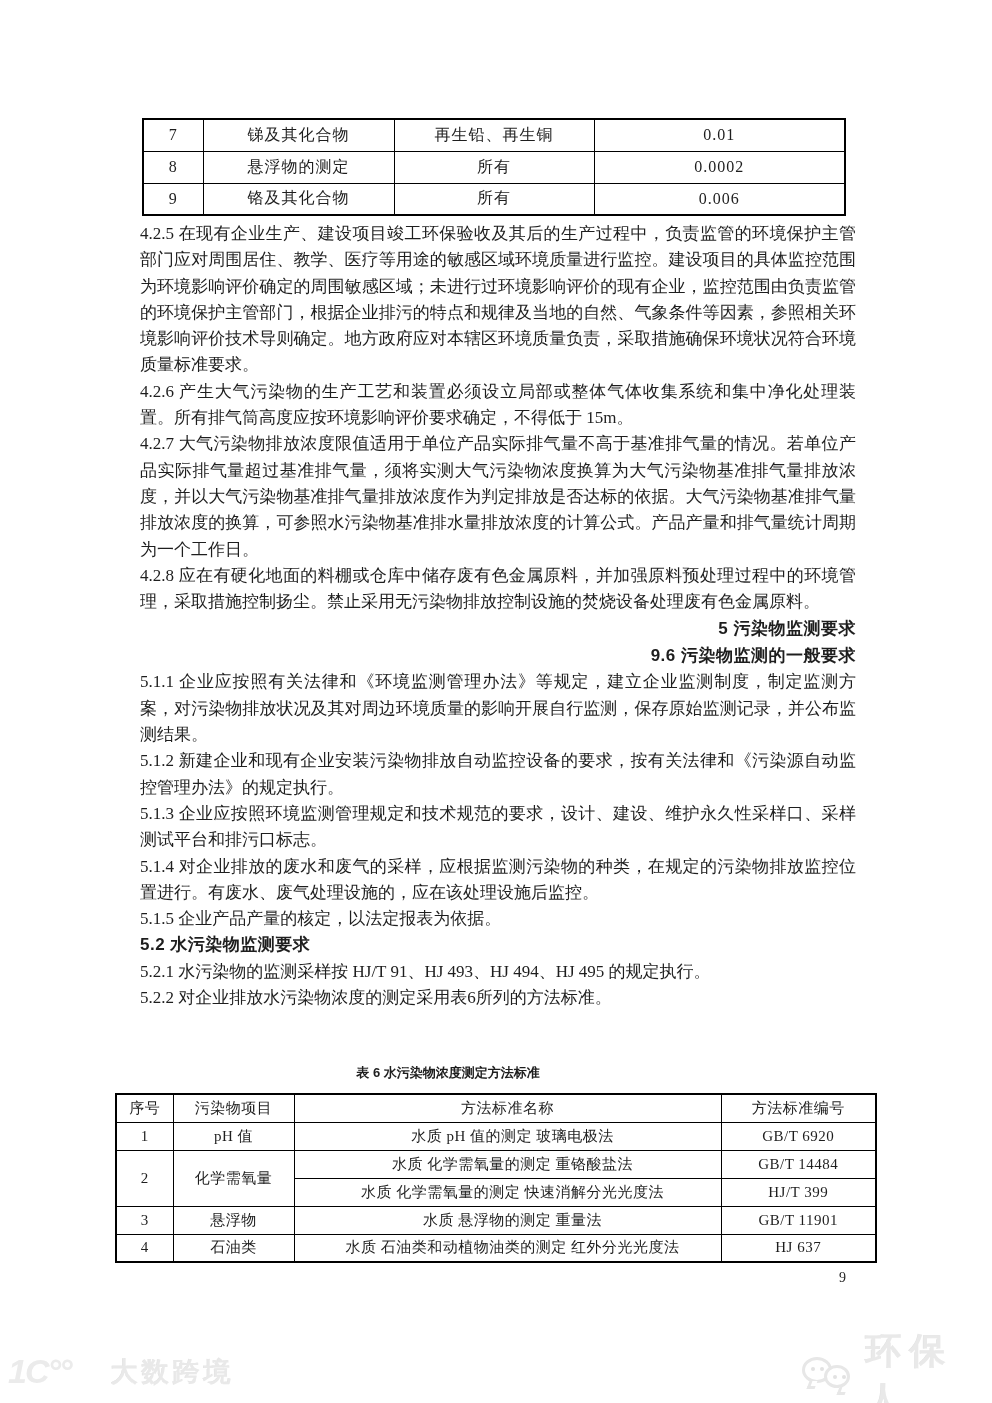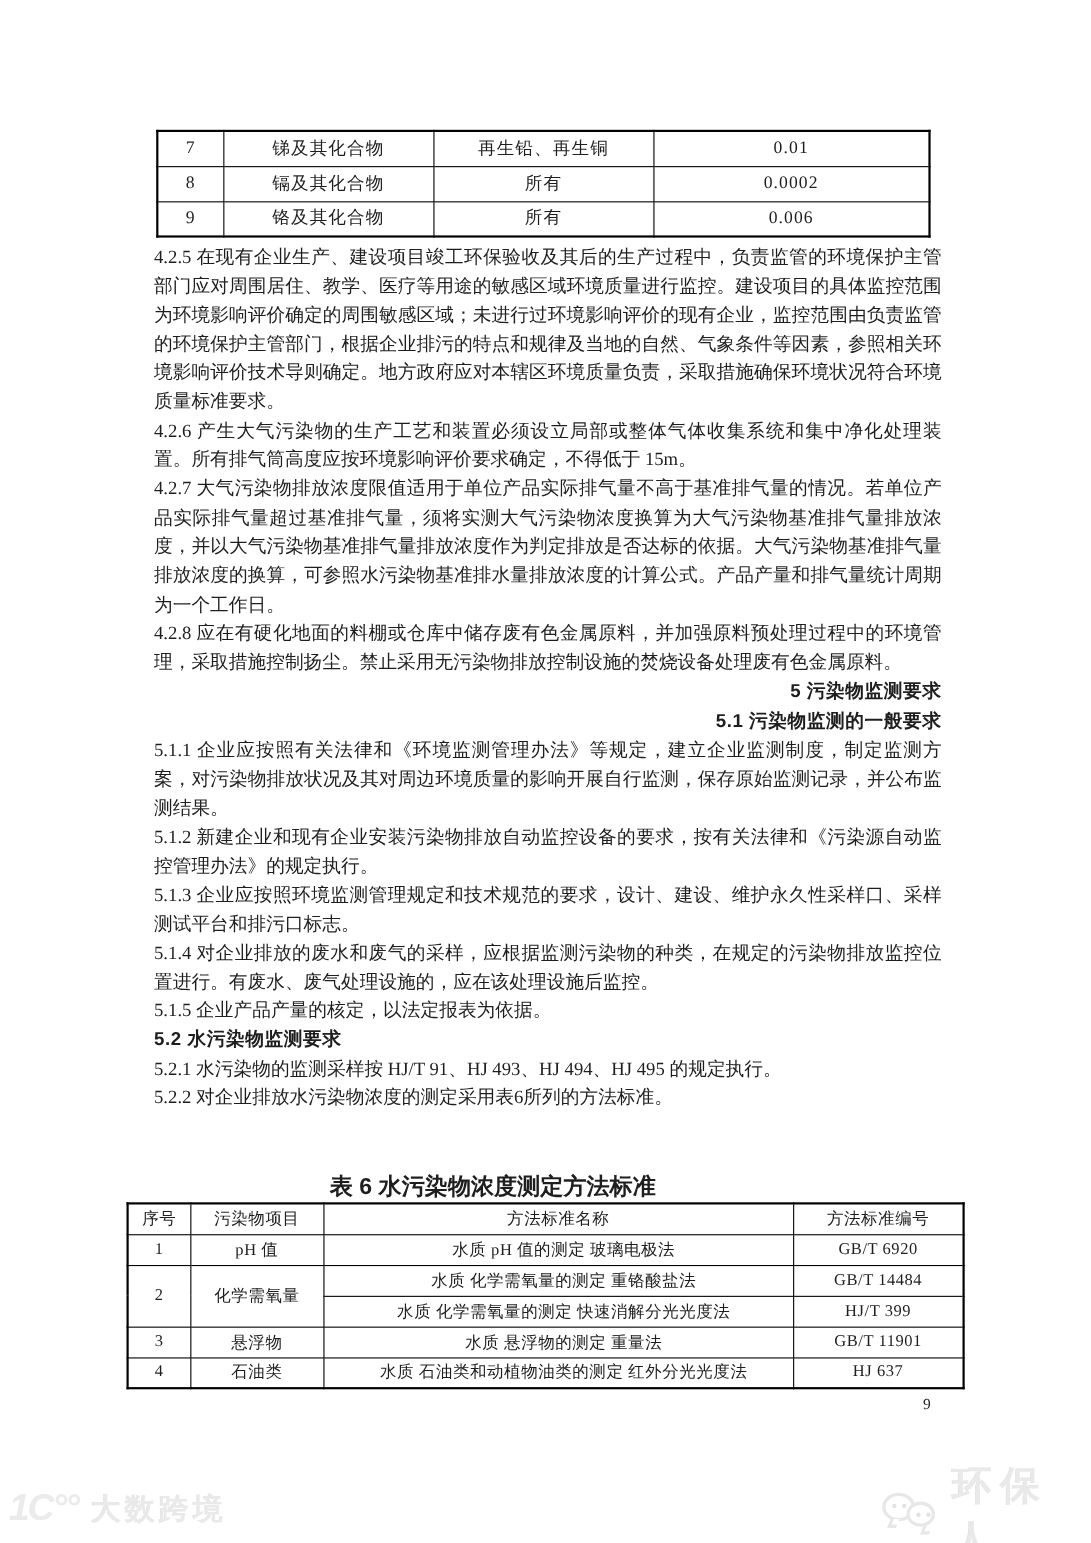--- a/index.html
+++ b/index.html
@@ -54,21 +54,21 @@
     font-weight:600;
     letter-spacing:0.5px;
   }
 
   
   .table6-title {
     position:absolute; left:0; top:1064px; width:896px;
     text-align:center;
     font-family:"Liberation Sans","DejaVu Sans",sans-serif;
     font-weight:600;
-    font-size:21px;
+    font-size:13px;
   }
   .table6 {
     position:absolute; left:115px; top:1093px;
     width:760px;
     border:2px solid #000;
     font-size:15px;
     table-layout:fixed;
   }
   .table6 td, .table6 th {
     border:1px solid #000;
@@ -112,20 +112,21 @@
     border-left:3px solid #e7e7e7; border-bottom:3px solid #e7e7e7;
     transform:skewX(-20deg);
   }
   .tail-big { left:6px; top:26px; }
   .tail-small { left:36px; top:32px; }
 
   .wm-left {
     position:absolute; left:8px; top:1352px;
     display:flex; align-items:center;
     font-family:"Liberation Sans","DejaVu Sans",sans-serif;
+    gap:28px;
   }
   .wm-left .logo-glyph {
     font-size:34px; font-weight:bold; font-style:italic; letter-spacing:-2px;
     color:#ebebeb; text-shadow:1px 1px 0 #ffffff;
   }
   .wm-left .wm-text {
     font-size:27px; font-weight:bold; letter-spacing:4px; margin-left:12px;
   }
 </style>
 </head>
@@ -142,40 +143,40 @@
     </colgroup>
     <tbody>
       <tr>
         <td>7</td>
         <td>锑及其化合物</td>
         <td>再生铅、再生铜</td>
         <td>0.01</td>
       </tr>
       <tr>
         <td>8</td>
-        <td>镉及其化合物</td>
+        <td>悬浮物的测定</td>
         <td>所有</td>
         <td>0.0002</td>
       </tr>
       <tr>
         <td>9</td>
         <td>铬及其化合物</td>
         <td>所有</td>
         <td>0.006</td>
       </tr>
     </tbody>
   </table>
 
   <div class="body-flow">
     <p>4.2.5 在现有企业生产、建设项目竣工环保验收及其后的生产过程中，负责监管的环境保护主管部门应对周围居住、教学、医疗等用途的敏感区域环境质量进行监控。建设项目的具体监控范围为环境影响评价确定的周围敏感区域；未进行过环境影响评价的现有企业，监控范围由负责监管的环境保护主管部门，根据企业排污的特点和规律及当地的自然、气象条件等因素，参照相关环境影响评价技术导则确定。地方政府应对本辖区环境质量负责，采取措施确保环境状况符合环境质量标准要求。</p>
     <p>4.2.6 产生大气污染物的生产工艺和装置必须设立局部或整体气体收集系统和集中净化处理装置。所有排气筒高度应按环境影响评价要求确定，不得低于 15m。</p>
     <p>4.2.7 大气污染物排放浓度限值适用于单位产品实际排气量不高于基准排气量的情况。若单位产品实际排气量超过基准排气量，须将实测大气污染物浓度换算为大气污染物基准排气量排放浓度，并以大气污染物基准排气量排放浓度作为判定排放是否达标的依据。大气污染物基准排气量排放浓度的换算，可参照水污染物基准排水量排放浓度的计算公式。产品产量和排气量统计周期为一个工作日。</p>
     <p>4.2.8 应在有硬化地面的料棚或仓库中储存废有色金属原料，并加强原料预处理过程中的环境管理，采取措施控制扬尘。禁止采用无污染物排放控制设施的焚烧设备处理废有色金属原料。</p>
     <p class="sec-h h5-top">5 污染物监测要求</p>
-    <p class="sec-h h51-top">5.1 污染物监测的一般要求</p>
+    <p class="sec-h h51-top">9.6 污染物监测的一般要求</p>
     <p>5.1.1 企业应按照有关法律和《环境监测管理办法》等规定，建立企业监测制度，制定监测方案，对污染物排放状况及其对周边环境质量的影响开展自行监测，保存原始监测记录，并公布监测结果。</p>
     <p>5.1.2 新建企业和现有企业安装污染物排放自动监控设备的要求，按有关法律和《污染源自动监控管理办法》的规定执行。</p>
     <p>5.1.3 企业应按照环境监测管理规定和技术规范的要求，设计、建设、维护永久性采样口、采样测试平台和排污口标志。</p>
     <p>5.1.4 对企业排放的废水和废气的采样，应根据监测污染物的种类，在规定的污染物排放监控位置进行。有废水、废气处理设施的，应在该处理设施后监控。</p>
     <p>5.1.5 企业产品产量的核定，以法定报表为依据。</p>
     <p class="h52-inline">5.2 水污染物监测要求</p>
     <p>5.2.1 水污染物的监测采样按 HJ/T 91、HJ 493、HJ 494、HJ 495 的规定执行。</p>
     <p>5.2.2 对企业排放水污染物浓度的测定采用表6所列的方法标准。</p>
   </div>
 

